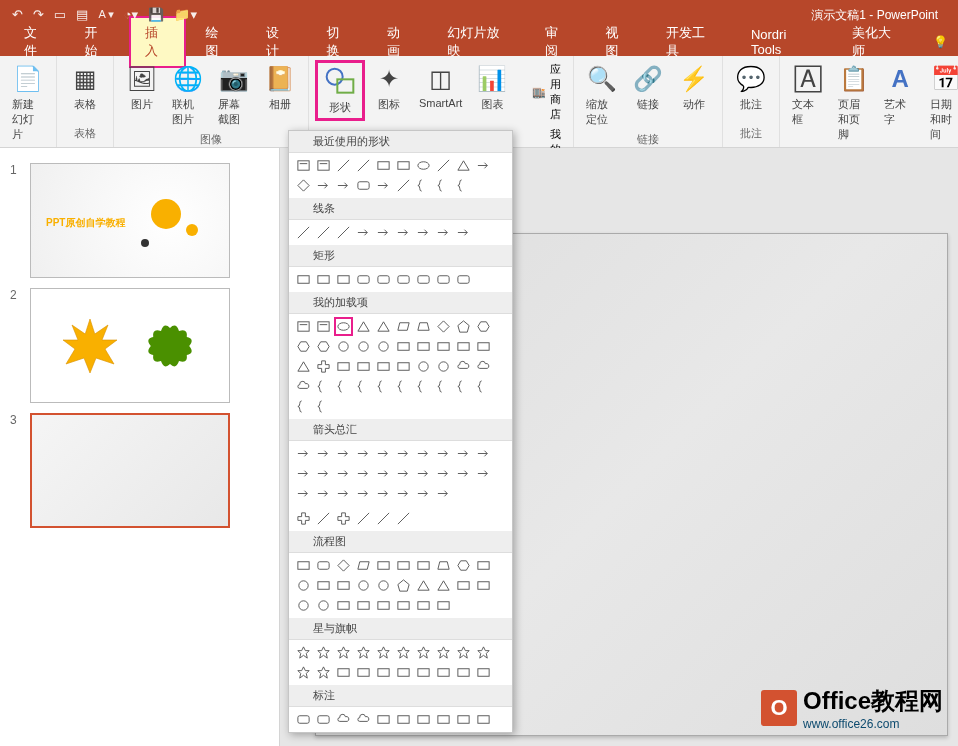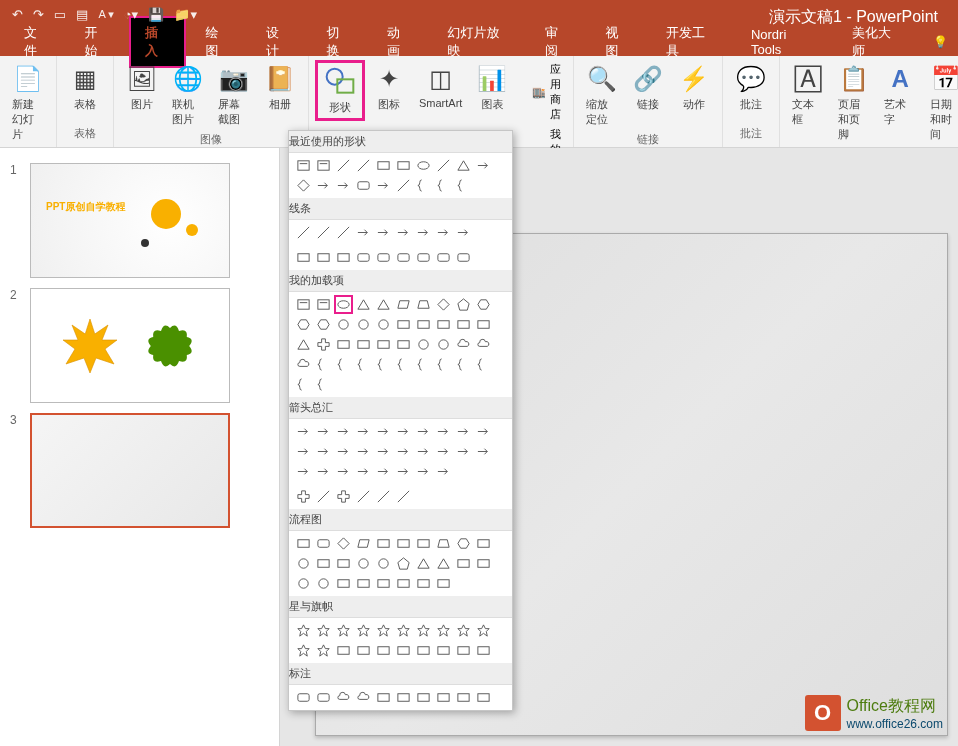--- a/index.html
+++ b/index.html
@@ -1,25 +1,25 @@
 <!DOCTYPE html>
 <html><head>
   <meta charset="utf-8">
   <style>
     * { margin: 0; padding: 0; box-sizing: border-box; font-family: "Microsoft YaHei", Arial, sans-serif; }
     body { width: 958px; height: 746px; overflow: hidden; background: #fff; position: relative; }
     
     .titlebar { height: 28px; background: #b7472a; display: flex; align-items: center; color: #fff; font-size: 11px; }
     .qat { display: flex; gap: 10px; padding: 0 12px; align-items: center; }
     .qat-btn { color: #fff; opacity: 0.9; cursor: pointer; font-size: 13px; }
-    .title-text { position: absolute; right: 20px; top: 7px; color: #fff; font-size: 16px; }
+    .title-text { position: absolute; right: 20px; top: 7px; color: #fff; font-size: 12px; }
     
     .tabs { height: 28px; background: #b7472a; display: flex; align-items: center; padding: 0 10px; gap: 8px; }
     .tab { padding: 6px 14px; color: #fff; font-size: 13px; cursor: pointer; }
-    .tab.active { background: #000000; color: #b7472a; font-weight: bold; }
+    .tab.active { background: #fef9c3; color: #b7472a; }
     .tab.highlighted { border: 2px solid #e91e8c; margin: -2px; }
     .tell-me { color: #fff; font-size: 12px; opacity: 0.9; margin-left: 10px; display: flex; align-items: center; gap: 4px; }
     
     .ribbon { height: 92px; background: #f3f3f3; border-bottom: 1px solid #d4d4d4; display: flex; }
     .ribbon-group { border-right: 1px solid #e0e0e0; padding: 4px 6px; display: flex; flex-direction: column; }
     .ribbon-group-content { flex: 1; display: flex; align-items: flex-start; gap: 2px; }
     .ribbon-group-label { text-align: center; font-size: 11px; color: #666; padding: 2px 0; }
     .ribbon-btn { display: flex; flex-direction: column; align-items: center; padding: 3px 6px; cursor: pointer; font-size: 11px; color: #444; gap: 2px; }
     .ribbon-icon { width: 32px; height: 32px; display: flex; align-items: center; justify-content: center; font-size: 24px; }
     .ribbon-btn.highlighted { border: 3px solid #e91e8c; }
@@ -27,37 +27,37 @@
     .ribbon-sub { display: flex; flex-direction: column; gap: 1px; }
     
     .workspace { display: flex; height: calc(100% - 148px); }
     .slide-panel { width: 280px; background: #fff; border-right: 1px solid #d4d4d4; overflow-y: auto; padding: 10px 0; }
     .slide-thumb-wrap { display: flex; padding: 5px 10px; gap: 10px; }
     .slide-num { font-size: 12px; color: #666; width: 10px; }
     .slide-thumb { width: 200px; height: 115px; border: 1px solid #bbb; background: #fff; position: relative; overflow: hidden; }
     .slide-thumb.selected { border: 2px solid #d35230; }
     .slide-thumb-1 { background: radial-gradient(circle at 70% 50%, #fff 0%, #f0f0f0 100%); }
     .slide-thumb-1 .circle-y { position: absolute; border-radius: 50%; background: #f9b000; }
-    .slide-thumb-1 .title-text-t { position: absolute; left: 15px; top: 36px; color: #f9b000; font-size: 10px; font-weight: bold; }
+    .slide-thumb-1 .title-text-t { position: absolute; left: 15px; top: 52px; color: #f9b000; font-size: 10px; font-weight: bold; }
     .slide-thumb-2 { display: flex; align-items: center; justify-content: center; gap: 20px; }
     
     .editor-area { flex: 1; background: #e6e6e6; position: relative; }
     .slide-canvas { position: absolute; left: 35px; top: 85px; right: 10px; bottom: 10px; background: linear-gradient(135deg, #dedede 0%, #e8e8e8 50%, #dedede 100%); border: 1px solid #aaa; box-shadow: 0 2px 4px rgba(0,0,0,0.2); }
     
     .shapes-dropdown { position: absolute; left: 288px; top: 130px; width: 225px; background: #fff; border: 1px solid #c6c6c6; box-shadow: 2px 2px 8px rgba(0,0,0,0.3); z-index: 100; font-size: 11px; }
-    .shapes-section-header { background: #eeeeee; padding: 3px 0; color: #444; border-bottom: 1px solid #ddd; }
+    .shapes-section-header { background: #eeeeee; padding: 3px 24px; color: #444; border-bottom: 1px solid #ddd; }
     .shapes-grid { display: flex; flex-wrap: wrap; padding: 3px 5px; gap: 1px; }
     .shape-item { width: 19px; height: 19px; display: flex; align-items: center; justify-content: center; cursor: pointer; color: #555; }
     .shape-item.highlighted { border: 2px solid #e91e8c; }
     .shape-item svg { width: 15px; height: 15px; }
     
     .watermark { position: absolute; right: 15px; bottom: 15px; display: flex; align-items: center; gap: 6px; }
     .watermark-logo { width: 36px; height: 36px; background: #d35230; border-radius: 3px; display: flex; align-items: center; justify-content: center; color: #fff; font-size: 22px; font-weight: bold; }
     .watermark-text { display: flex; flex-direction: column; }
-    .watermark-title { font-size: 16px; color: #4d7c0f; font-weight: normal; }
+    .watermark-title { font-size: 24px; color: #000000; font-weight: bold; }
     .watermark-url { font-size: 12px; color: #0c4a6e; }
     
     .sun-shape { width: 60px; height: 60px; }
     .flower-shape { width: 60px; height: 60px; }
   </style>
 </head>
 <body>
 
 <div class="titlebar">
   <div class="qat">
@@ -416,20 +416,21 @@
         </svg>
       </div>
       <div class="shape-item">
         <svg viewBox="0 0 16 16" fill="none" stroke="#555" stroke-width="1">
           <line x1="2" y1="8" x2="12" y2="8"></line>
           <polyline points="9,5 12,8 9,11"></polyline>
         </svg>
       </div>
     </div>
 
+  <div class="shapes-section-header">矩形</div>
   <div class="shapes-grid" id="grid-rect">
       <div class="shape-item">
         <svg viewBox="0 0 16 16" fill="none" stroke="#555" stroke-width="1">
           <rect x="2" y="4" width="12" height="8"></rect>
         </svg>
       </div>
       <div class="shape-item">
         <svg viewBox="0 0 16 16" fill="none" stroke="#555" stroke-width="1">
           <rect x="2" y="4" width="12" height="8"></rect>
         </svg>

